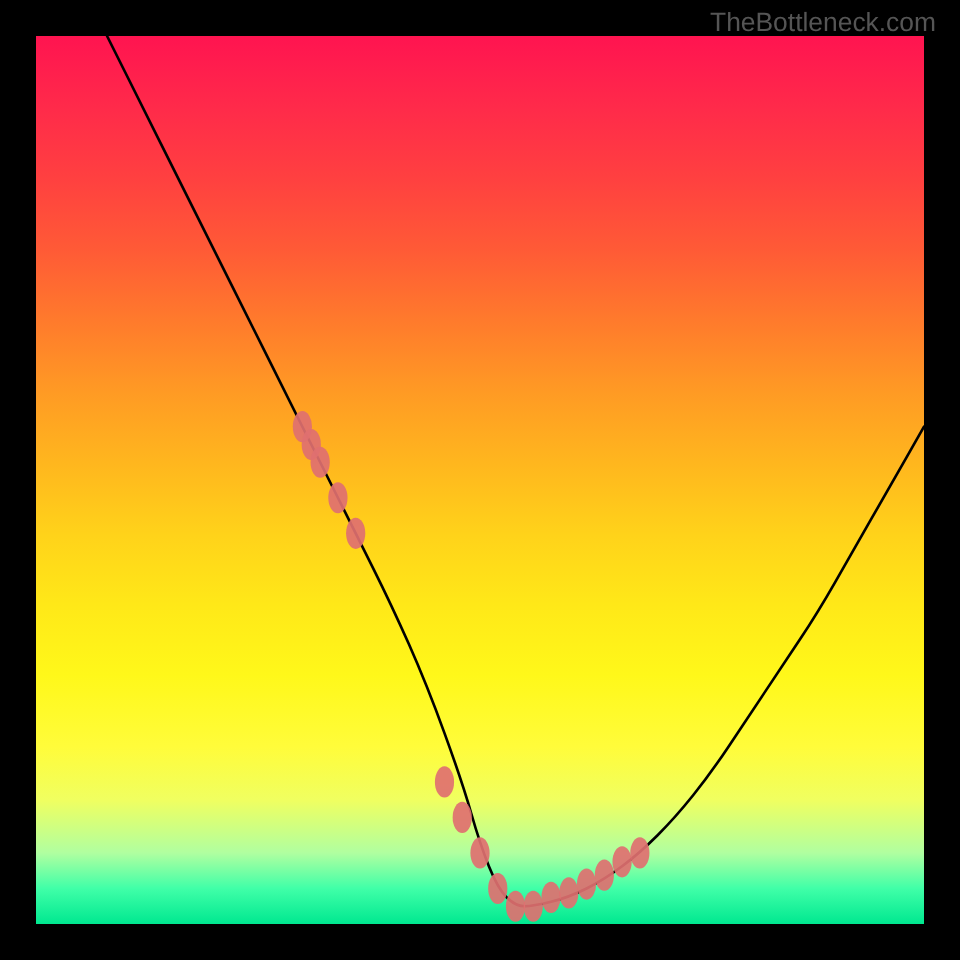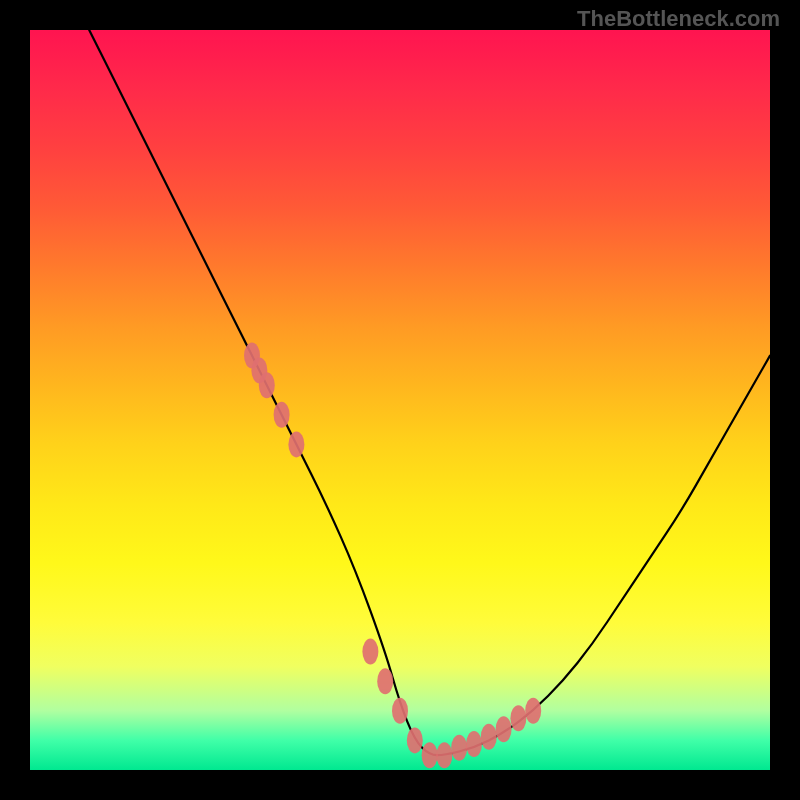--- a/index.html
+++ b/index.html
@@ -10,21 +10,21 @@
     position: relative;
     overflow: hidden;
     font-family: Arial, sans-serif;
   }
   .watermark {
     position: absolute;
     top: 6px;
     right: 20px;
     color: #555;
     font-size: 22px;
-    font-weight: 700;
+    font-weight: 400;
     z-index: 10;
   }
   .plot-area {
     position: absolute;
     left: 30px;
     top: 30px;
     width: 740px;
     height: 740px;
     background: linear-gradient(to bottom,
       #ff1450 0%,

